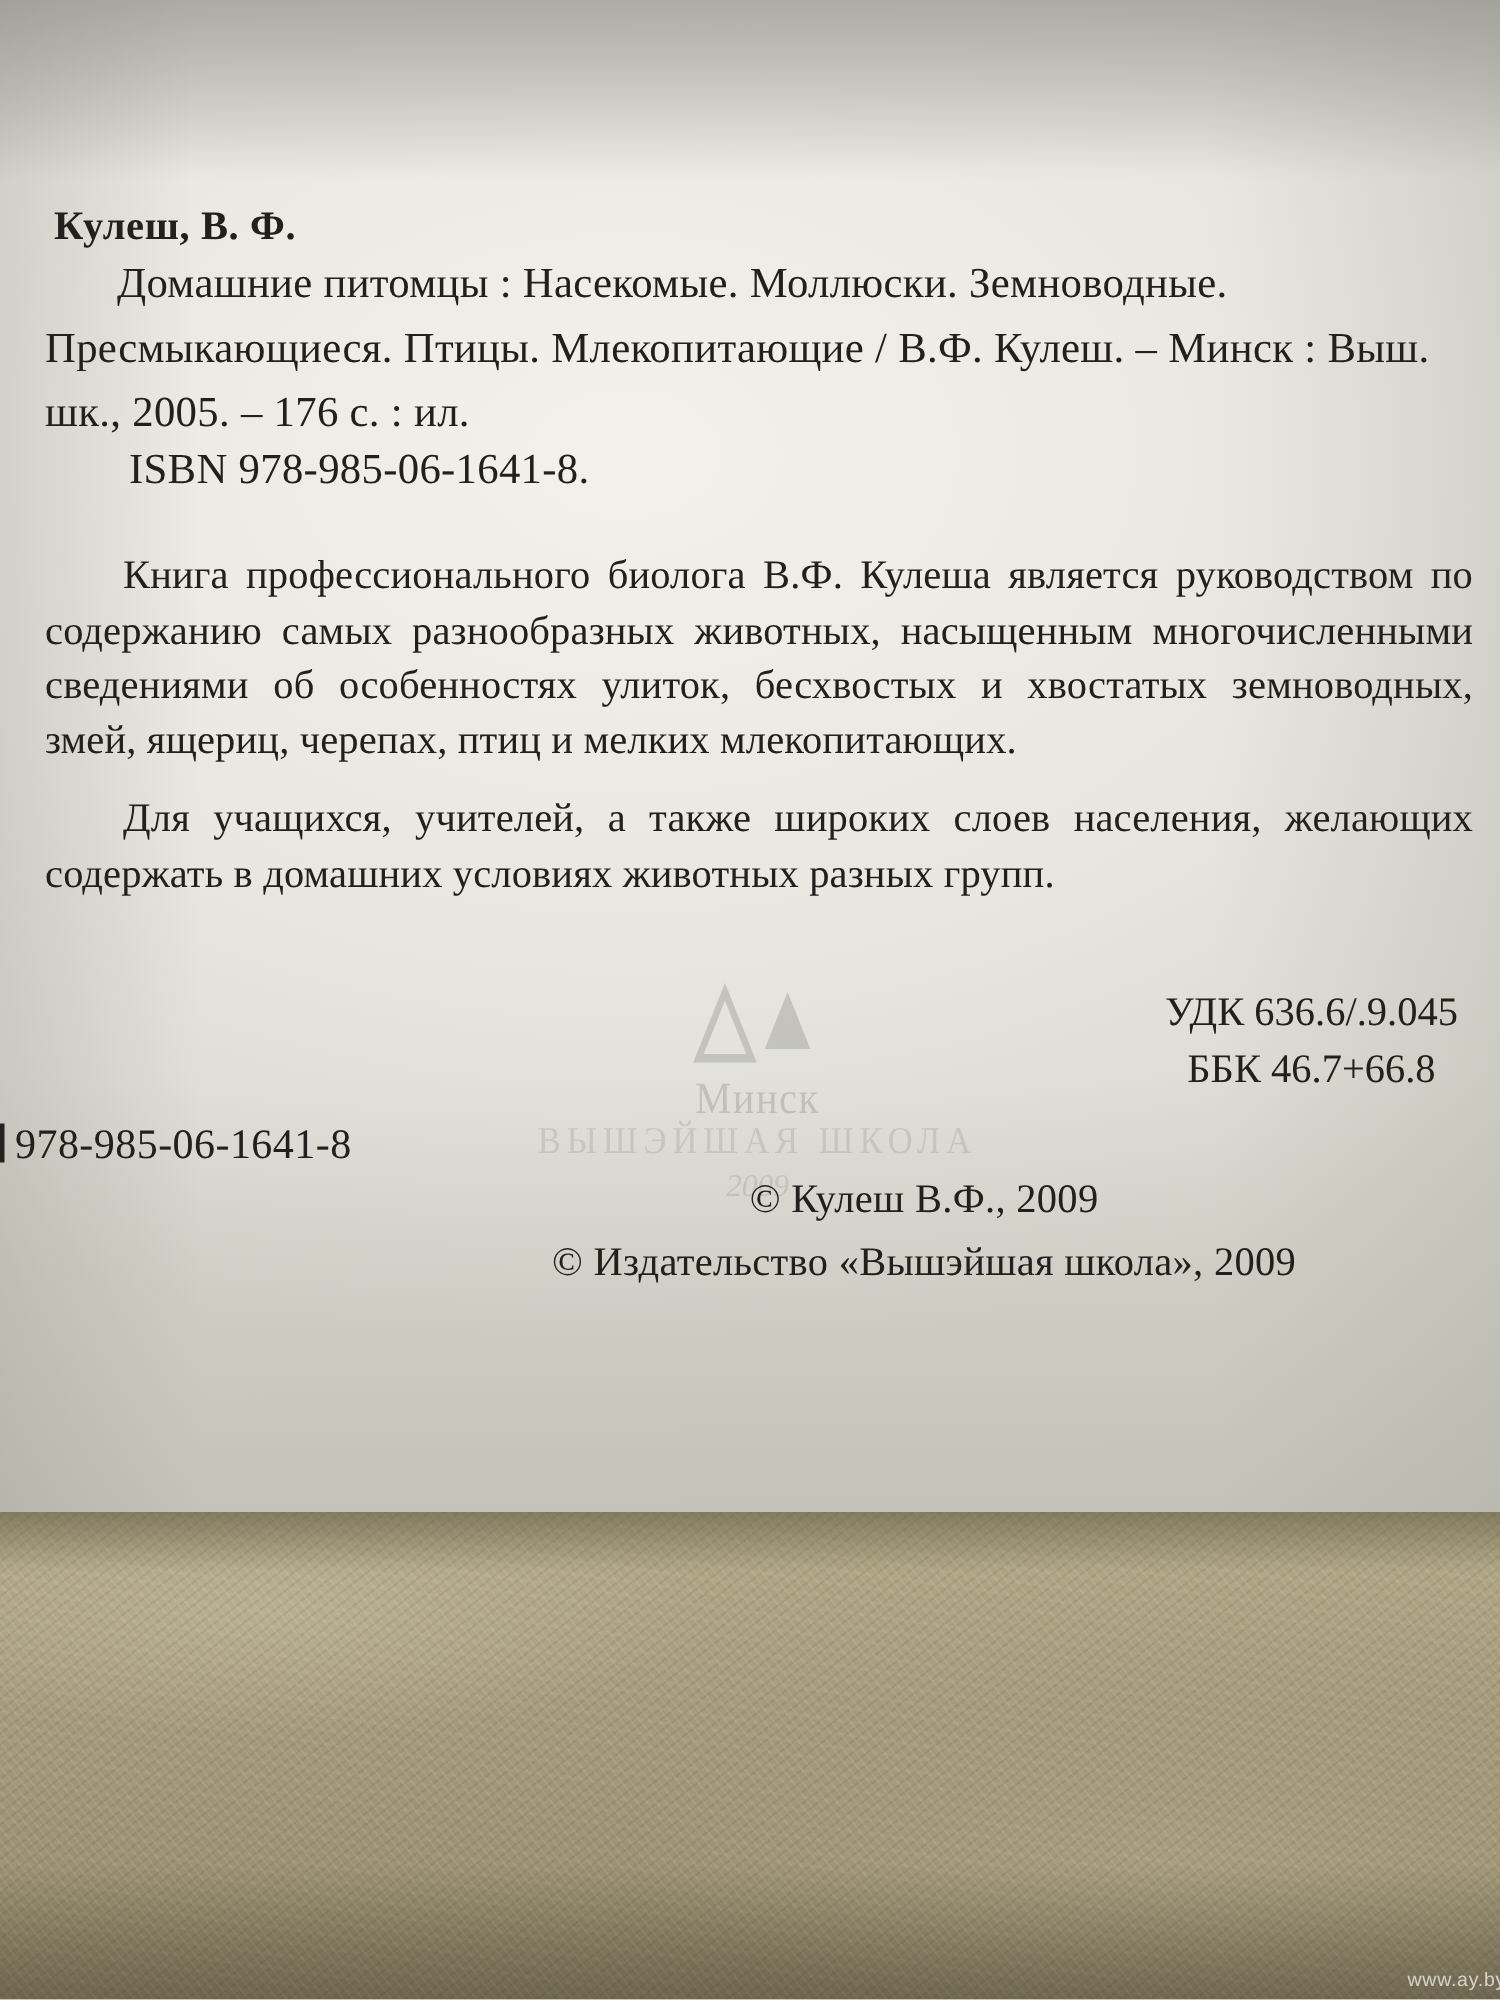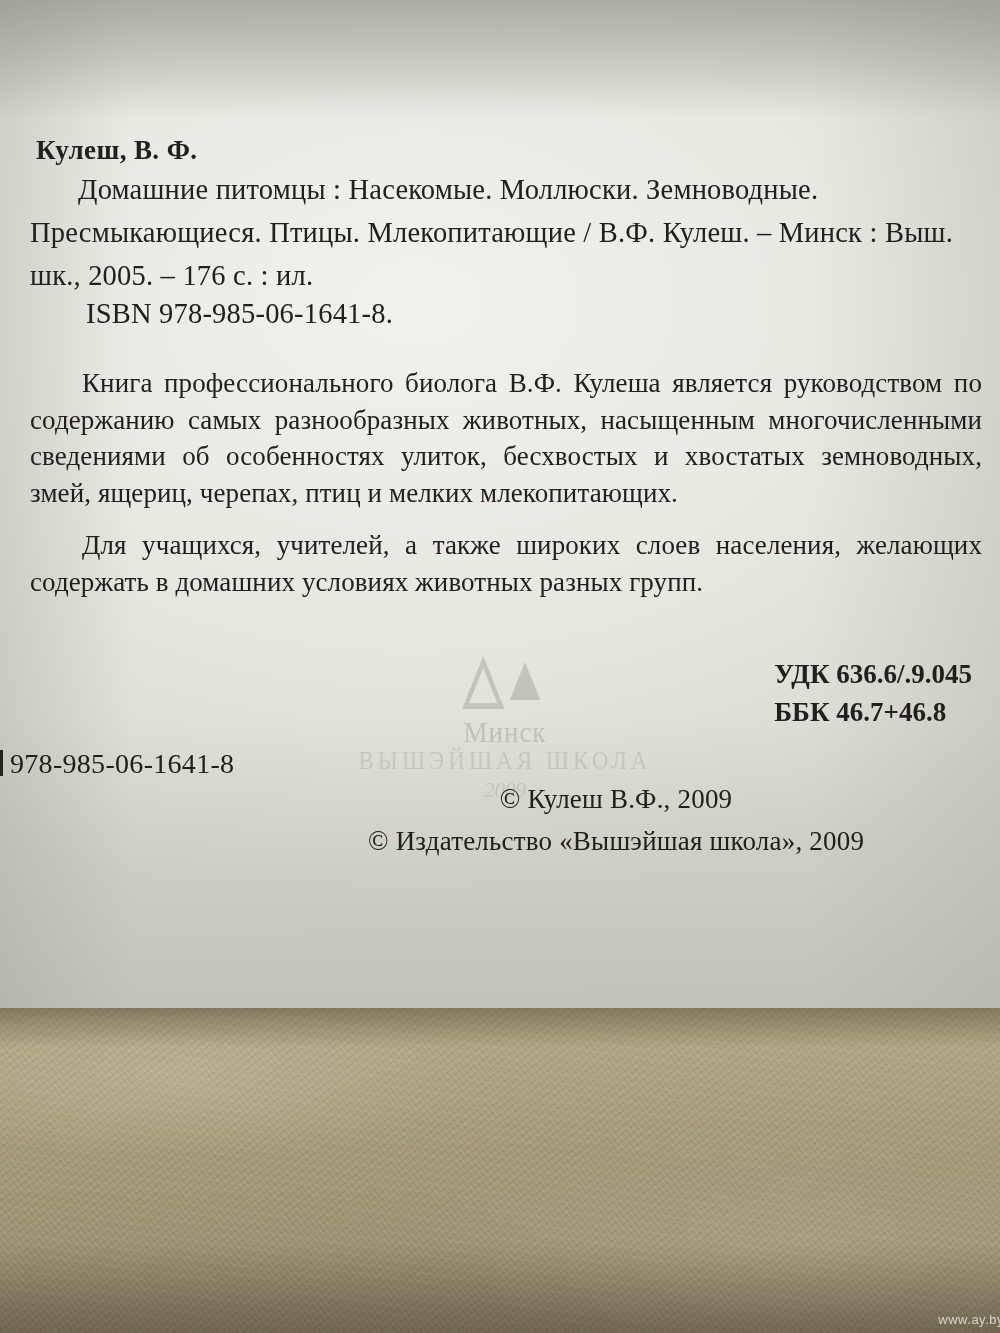--- a/index.html
+++ b/index.html
@@ -131,24 +131,24 @@
     margin: 0;
     text-indent: 52px;
   }
   .annot p + p {
     margin-top: 16px;
   }
   .udk {
     position: absolute;
     right: 28px;
     top: 655px;
-    text-align: left;
+    text-align: center;
     font-size: 27px;
     line-height: 38px;
-    font-weight: bold;
+    font-weight: normal;
   }
   .barcode-isbn {
     position: absolute;
     left: 0px;
     top: 748px;
     font-size: 28px;
     font-weight: normal;
     letter-spacing: 0.3px;
   }
   .barcode-isbn .bar {
@@ -234,21 +234,21 @@
 
     <div class="isbn-line">ISBN 978-985-06-1641-8.</div>
 
     <div class="annot">
       <p>Книга профессионального биолога В.Ф. Кулеша является руководством по содержанию самых разнообразных животных, насыщенным многочисленными сведениями об особенностях улиток, бесхвостых и хвостатых земноводных, змей, ящериц, черепах, птиц и мелких млекопитающих.</p>
       <p>Для учащихся, учителей, а также широких слоев населения, желающих содержать в домашних условиях животных разных групп.</p>
     </div>
 
     <div class="udk">
       <div>УДК 636.6/.9.045</div>
-      <div>ББК 46.7+46.8</div>
+      <div>ББК 46.7+66.8</div>
     </div>
 
     <div class="barcode-isbn">
       <span class="bar"></span><span>978-985-06-1641-8</span>
     </div>
 
     <div class="copyright">
       <div>© Кулеш В.Ф., 2009</div>
       <div>© Издательство «Вышэйшая школа», 2009</div>
     </div>

